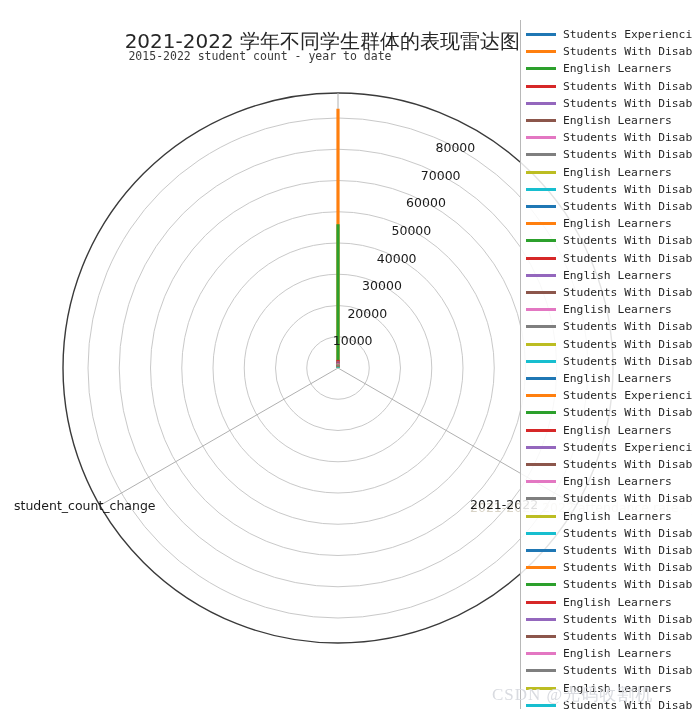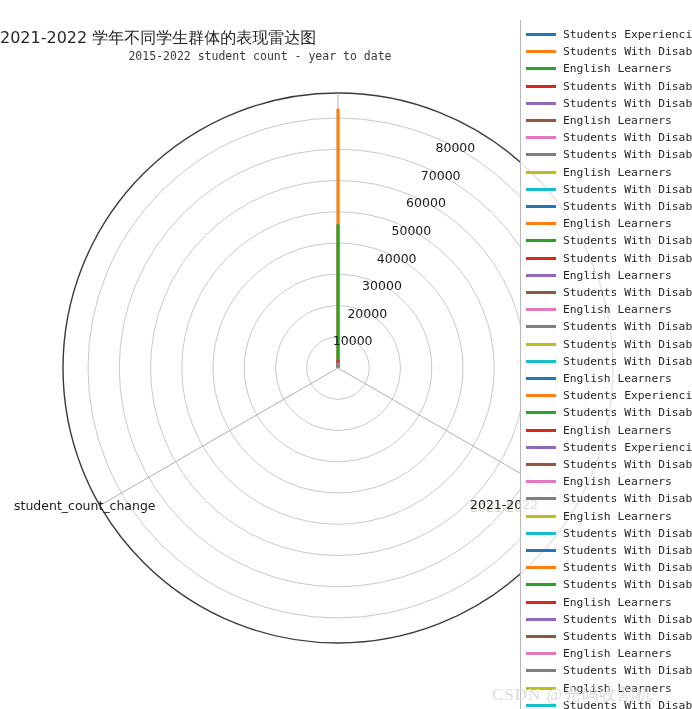--- a/index.html
+++ b/index.html
@@ -15,23 +15,23 @@
     overflow: hidden;
     font-family: "DejaVu Sans", sans-serif;
   }
 
   
   #chart-title {
     position: absolute;
     left: 0;
     top: 28px;
     width: 520px;
-    text-align: left;
-    font-family: "DejaVu Sans", sans-serif;
-    font-size: 16px;
+    text-align: right;
+    font-family: "DejaVu Sans", sans-serif;
+    font-size: 20px;
     color: #262626;
     white-space: nowrap;
   }
   #chart-subtitle {
     position: absolute;
     left: 0;
     top: 49px;
     width: 520px;
     text-align: center;
     font-family: "DejaVu Sans Mono", monospace;

